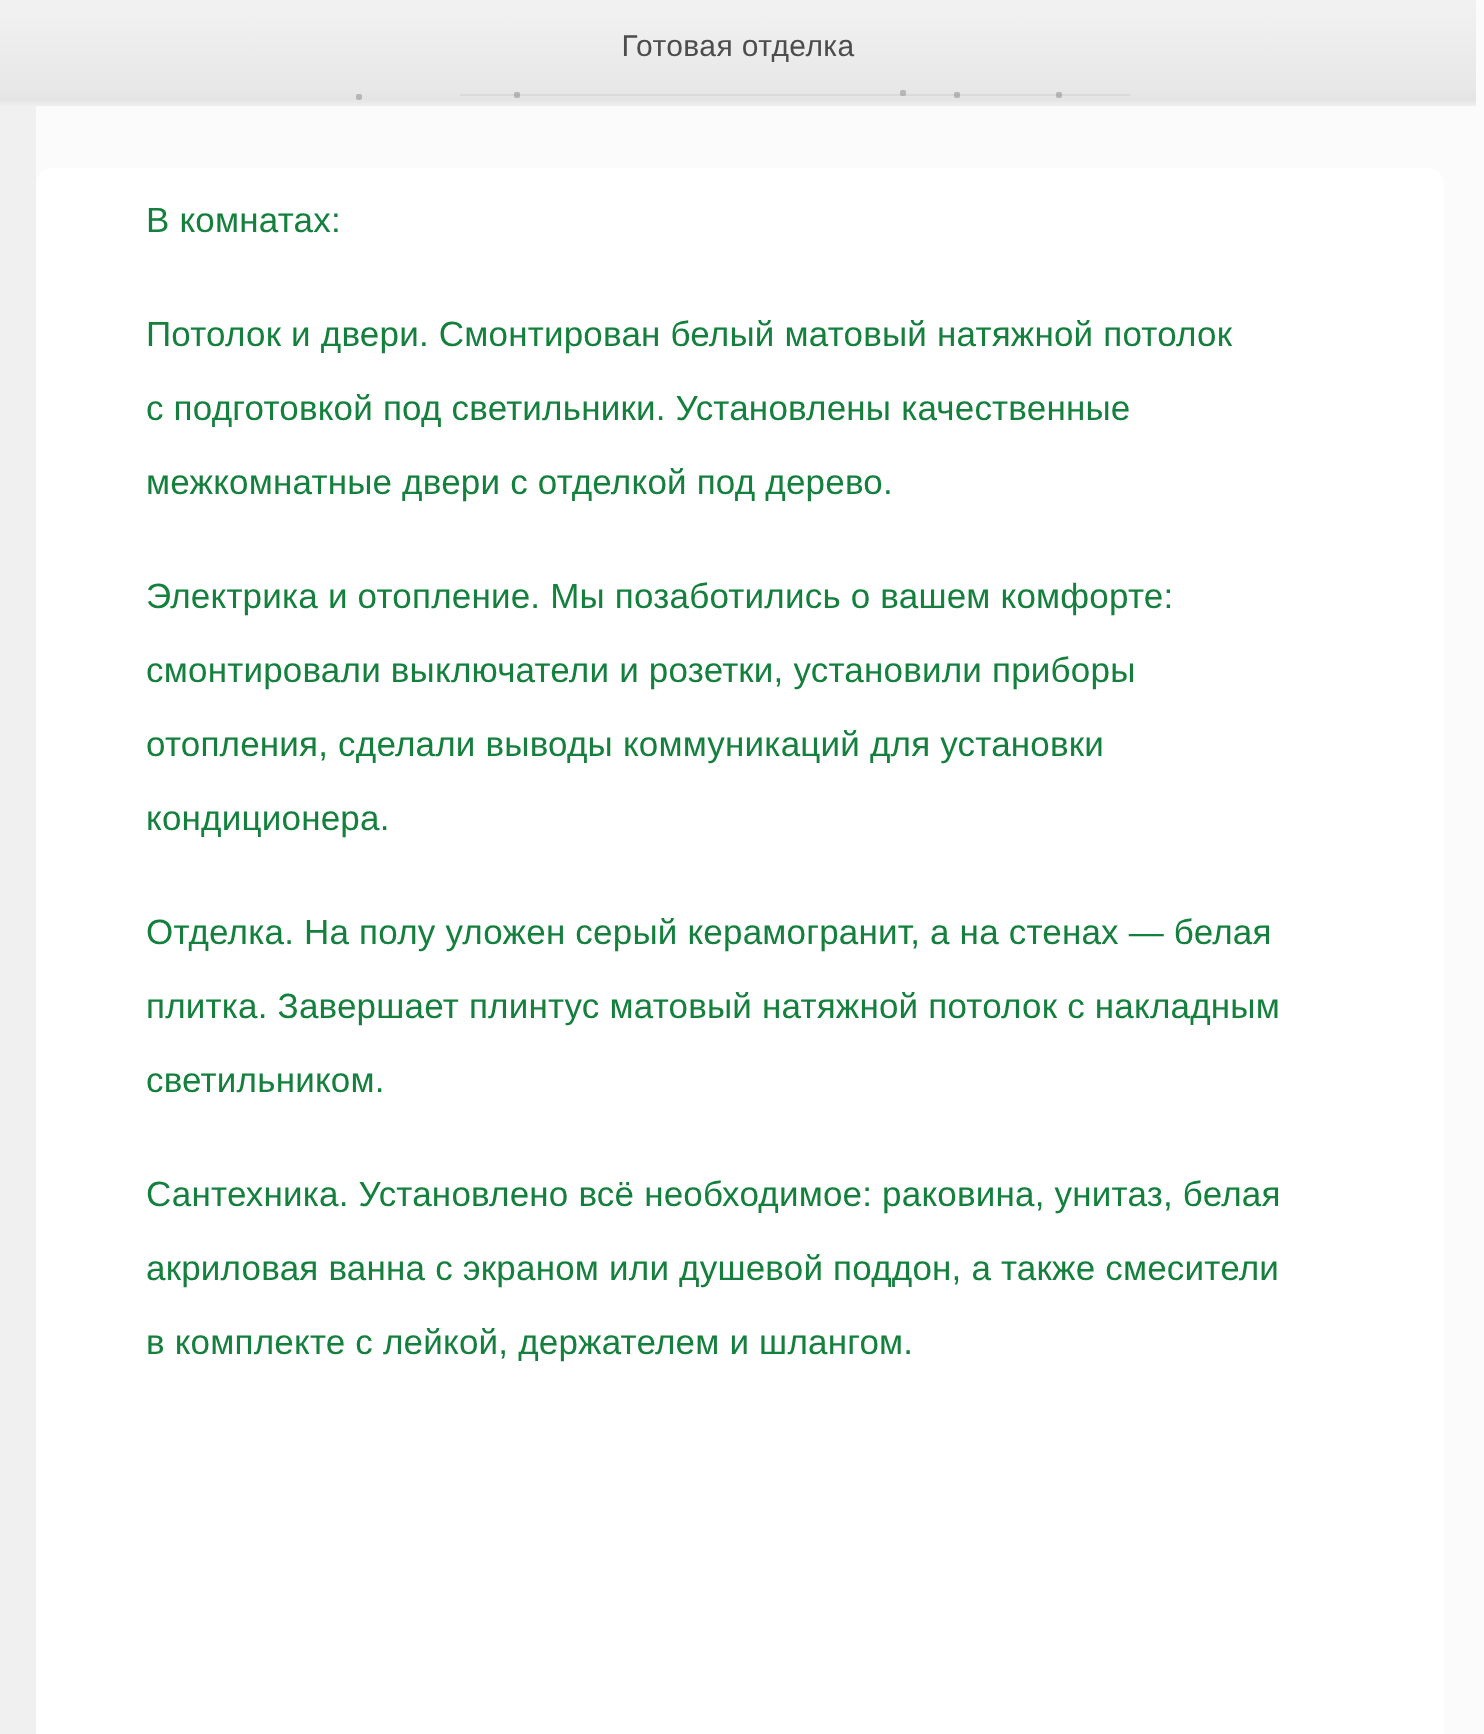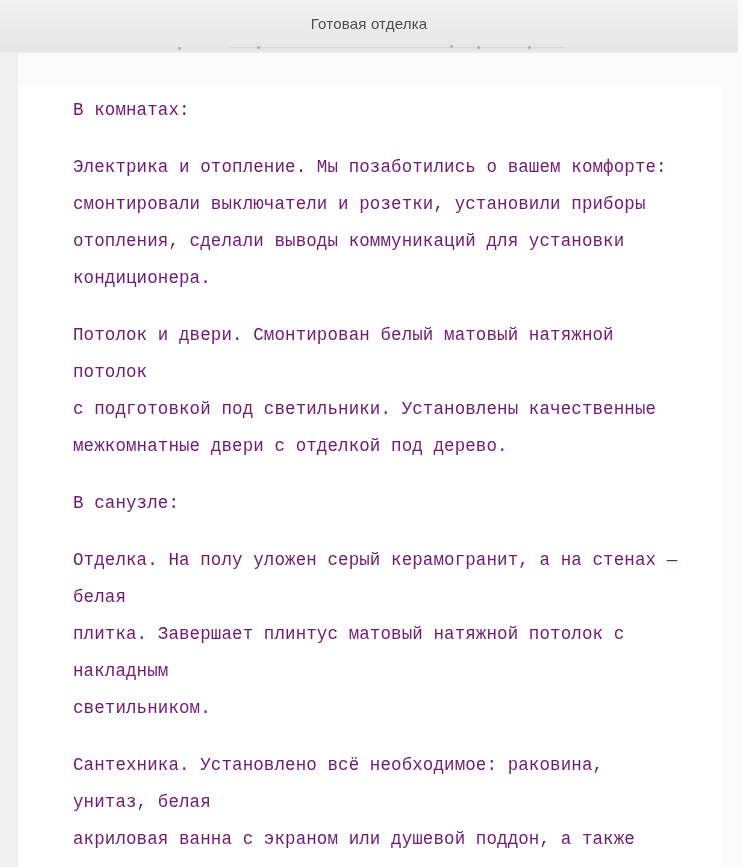--- a/index.html
+++ b/index.html
@@ -77,25 +77,24 @@
     background: #ffffff;
     border-radius: 8px 8px 0 0;
     box-sizing: border-box;
     padding: 8px 44px 0 55px;
     z-index: 1;
   }
   .section-heading,
   .body-paragraph {
     font-size: 17.5px;
     line-height: 37px;
-    color: #701a75;
+    color: #15803d;
     margin: 0 0 20px 0;
     white-space: pre-line;
     letter-spacing: 0.1px;
-    font-family: Liberation Mono, monospace;
   }
   
   .watermark {
     position: absolute;
     top: 700px; left: 448px;
     width: 290px; height: 75px;
     z-index: 0;
     display: flex;
     align-items: center;
     pointer-events: none;
@@ -138,30 +137,29 @@
       <path d="M26 12 L36 4" fill="none" stroke="#efeef0" stroke-width="7" stroke-linecap="round"></path>
     </svg>
     <span class="watermark-text">циан</span>
   </div>
 
   <div class="content-card">
 
     <p class="section-heading">В комнатах:</p>
 
 
+    <p class="body-paragraph">Потолок и двери. Смонтирован белый матовый натяжной потолок
+с подготовкой под светильники. Установлены качественные
+межкомнатные двери с отделкой под дерево.</p>
+
     <p class="body-paragraph">Электрика и отопление. Мы позаботились о вашем комфорте:
 смонтировали выключатели и розетки, установили приборы
 отопления, сделали выводы коммуникаций для установки
 кондиционера.</p>
 
-    <p class="body-paragraph">Потолок и двери. Смонтирован белый матовый натяжной потолок
-с подготовкой под светильники. Установлены качественные
-межкомнатные двери с отделкой под дерево.</p>
-
-    <p class="section-heading">В санузле:</p>
 
     <p class="body-paragraph">Отделка. На полу уложен серый керамогранит, а на стенах — белая
 плитка. Завершает плинтус матовый натяжной потолок с накладным
 светильником.</p>
 
     <p class="body-paragraph">Сантехника. Установлено всё необходимое: раковина, унитаз, белая
 акриловая ванна с экраном или душевой поддон, а также смесители
 в комплекте с лейкой, держателем и шлангом.</p>
 
   </div>

